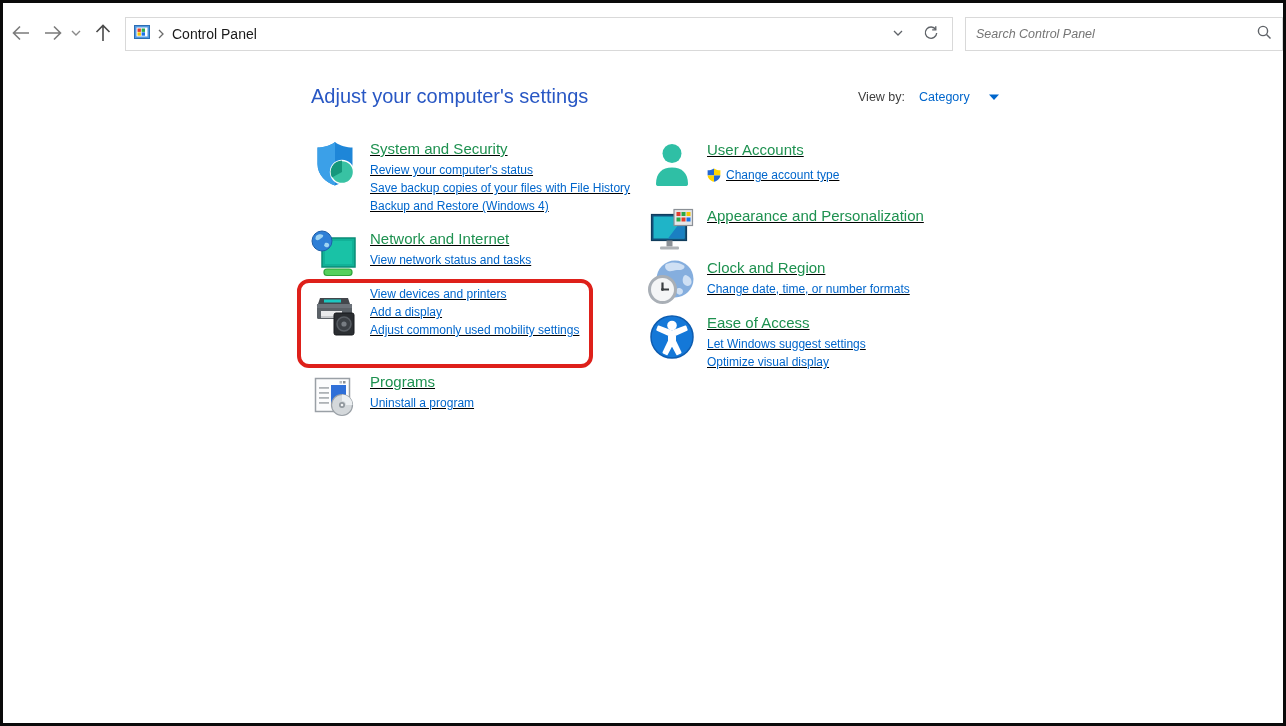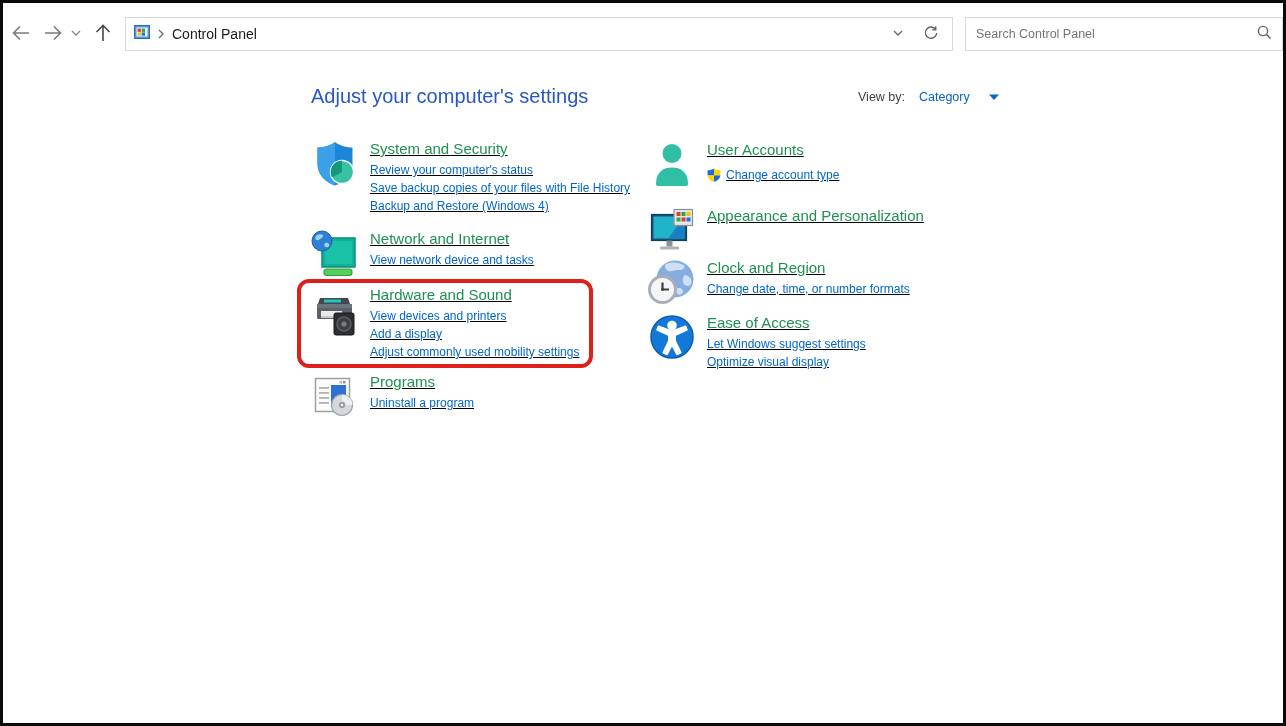--- a/index.html
+++ b/index.html
@@ -24,21 +24,21 @@
   .addr-text { font-size:14px; color:#1a1a1a; white-space:nowrap; }
   .addr-spacer { flex:1; }
   .addr-btn { display:flex; align-items:center; justify-content:center; width:26px; height:26px; cursor:pointer; background:transparent; border:none; }
   .search-box {
     position:absolute; left:962px; top:14px; width:318px; height:34px;
     border:1px solid #d9d9d9; background:#fff;
     display:flex; align-items:center; padding:0 10px; gap:6px;
   }
   .search-box input {
     flex:1; border:none; outline:none; font-family:"Liberation Sans", sans-serif;
-    font-size:12.5px; color:#333; background:transparent;
+    font-size:12.5px; color:#333; background:transparent;font-style:italic;
   }
   .search-box input::placeholder { color:#757575; }
 
   
   .page-title {
     position:absolute; left:308px; top:82px;
     font-size:20px; color:#2857c4; font-weight:400;
   }
   .view-by { position:absolute; left:855px; top:87px; display:flex; align-items:center; gap:14px; }
   .view-by-label { font-size:12.5px; color:#3d3d3d; }
@@ -187,40 +187,39 @@
         <rect x="11" y="9" width="33" height="29" fill="#11b298" stroke="#0a8d77" stroke-width="1.5"></rect>
         <rect x="14" y="12" width="27" height="23" fill="#19c2a6"></rect>
         <rect x="13" y="40" width="28" height="6.5" rx="3" fill="#55d05b" stroke="#2ea33a" stroke-width="1.2"></rect>
         <circle cx="11" cy="12" r="10" fill="#2e7fd6" stroke="#1d5ea8" stroke-width="1"></circle>
         <path d="M5 7 C7 5 10 4.5 12 6 C13 8 10 9 8.5 10.5 C6.5 12 4 11 4.5 9 Z" fill="#9fd4f2"></path>
         <path d="M14 14 C16.5 13 19 14.5 18 17 C17 19 14 18.5 13 16.5 Z" fill="#9fd4f2"></path>
       </svg>
     </div>
     <div class="cat-text">
       <a class="cat-title">Network and Internet</a>
-      <a class="cat-link">View network device and tasks</a>
+      <a class="cat-link">View network status and tasks</a>
     </div>
   </div>
 
   <div class="cat-block" style="left:308px; top:282px;">
     <div class="cat-icon" style="margin-top:5px;">
       <svg width="48" height="48" viewBox="0 0 48 48">
         <path d="M9 8 H37 L39 14 H7 Z" fill="#43474c"></path>
         <rect x="13" y="9.5" width="17" height="3" fill="#1cc8c2"></rect>
         <rect x="6" y="14" width="35" height="15" rx="1.5" fill="#5b6167"></rect>
         <rect x="6" y="14" width="35" height="4" fill="#6d737a"></rect>
         <rect x="10" y="21" width="21" height="5" fill="#e9eaec"></rect>
         <rect x="10" y="26" width="21" height="2" fill="#c7c9cc"></rect>
         <rect x="23" y="23" width="20" height="22" rx="2" fill="#2b2e32" stroke="#17191c" stroke-width="1"></rect>
         <circle cx="33" cy="34" r="7" fill="#3c4045" stroke="#595e64" stroke-width="1.5"></circle>
         <circle cx="33" cy="34" r="2.6" fill="#787d83"></circle>
       </svg>
     </div>
     <div class="cat-text">
-      <a class="cat-title">Hardware and Sound</a>
       <a class="cat-link">View devices and printers</a>
       <a class="cat-link">Add a display</a>
       <a class="cat-link">Adjust commonly used mobility settings</a>
     </div>
   </div>
 
   <div class="cat-block" style="left:308px; top:369px;">
     <div class="cat-icon">
       <svg width="48" height="48" viewBox="0 0 48 48">
         <rect x="4.5" y="6.5" width="34" height="33" fill="#fcfcfd" stroke="#9aa0a6" stroke-width="1.5"></rect>

